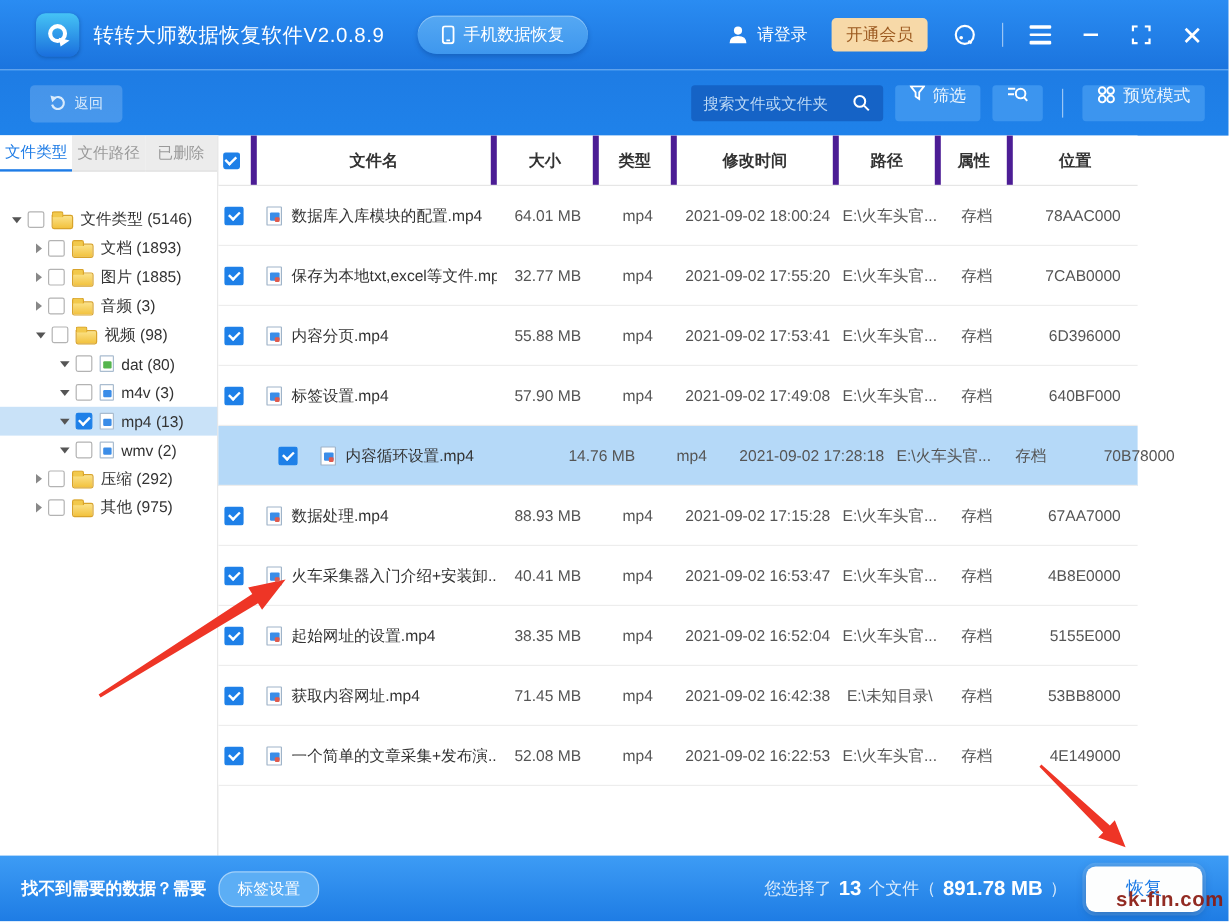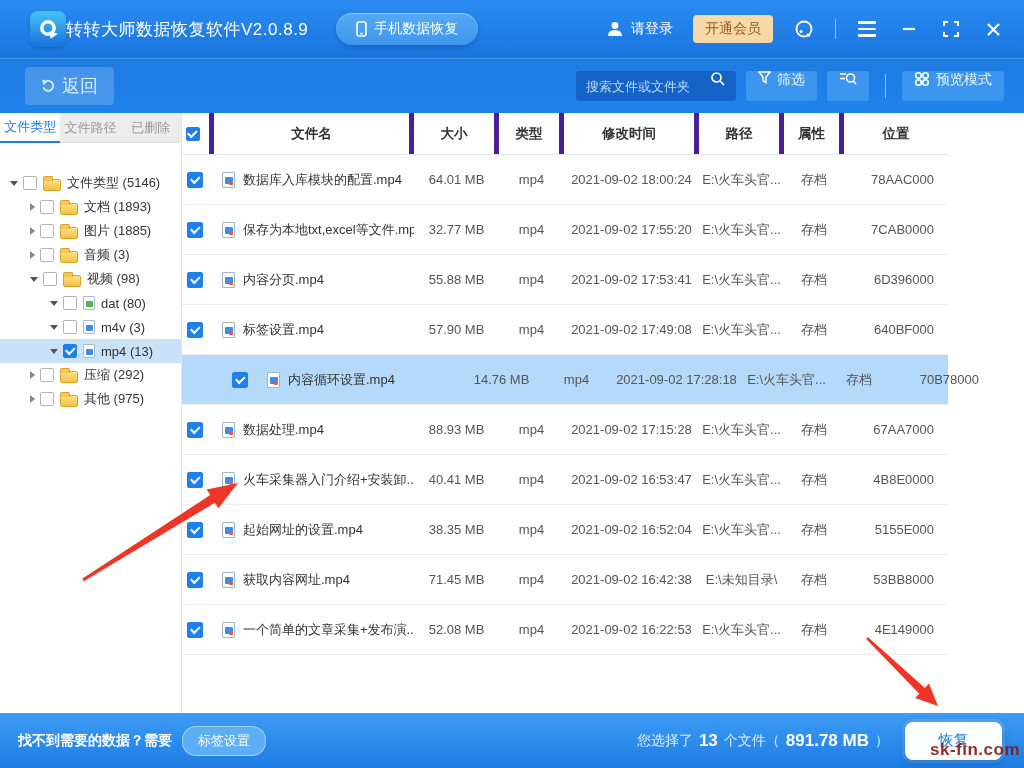--- a/index.html
+++ b/index.html
@@ -7,44 +7,44 @@
   body { font-family:"Liberation Sans", sans-serif; }
   .window { position:relative; width:1024px; height:768px; overflow:hidden; background:#fff; }
 
   
   .titlebar { position:absolute; left:0; top:0; width:1024px; height:58px;
     background:linear-gradient(180deg,#2a8cf2 0%,#1b74de 100%);
     display:flex; align-items:center; justify-content:space-between; padding:0 20px 0 30px; }
   .tb-left { display:flex; align-items:center; }
   .logo { width:36px; height:36px; border-radius:8px; background:linear-gradient(180deg,#45c3f5,#1a6fdd);
     display:flex; align-items:center; justify-content:center; box-shadow:0 1px 3px rgba(0,40,90,.3); }
-  .app-title { color:#fff; font-size:17px; letter-spacing:.5px; }
+  .app-title { color:#fff; font-size:17px; margin-left:12px; letter-spacing:.5px; }
   .phone-btn { margin-left:28px; display:flex; align-items:center; gap:7px; border:none; cursor:pointer;
     background:linear-gradient(180deg,#55a8f3,#3e97ee); color:#fff; font-size:14px;
     padding:7px 20px; border-radius:17px; box-shadow:0 2px 4px rgba(0,40,100,.28), inset 0 1px 0 rgba(255,255,255,.35);
     font-family:"Liberation Sans", sans-serif; }
   .tb-right { display:flex; align-items:center; gap:20px; }
   .login { display:flex; align-items:center; gap:7px; color:#fff; font-size:14px; cursor:pointer; }
   .vip-btn { border:none; cursor:pointer; background:#f7d9a8; color:#9c5a20; font-size:14px;
     padding:5px 12px; border-radius:4px; font-family:"Liberation Sans", sans-serif; }
   .v-div { width:1px; height:20px; background:rgba(255,255,255,.55); }
   .win-ic { display:flex; align-items:center; justify-content:center; width:22px; height:22px; cursor:pointer; }
   .bars { display:flex; flex-direction:column; gap:4px; }
   .bars span { display:block; width:18px; height:2.5px; background:#fff; border-radius:1px; }
 
   
   .toolbar { position:absolute; left:0; top:58px; width:1024px; height:55px;
     background:linear-gradient(180deg,#1e7ce4 0%,#1f82ea 100%);
     border-top:1px solid rgba(255,255,255,.15);
     display:flex; align-items:center; justify-content:space-between; padding:0 20px 0 25px; }
   .back-btn { display:flex; align-items:center; gap:7px; border:none; cursor:pointer;
-    background:rgba(255,255,255,.18); color:#d9ebfc; font-size:18px; padding:7px 16px; border-radius:4px;
+    background:rgba(255,255,255,.18); color:#d9ebfc; font-size:12px; padding:7px 16px; border-radius:4px;
     font-family:"Liberation Sans", sans-serif; }
   .toolbar-right { display:flex; align-items:center; gap:10px; }
-  .searchbox { display:flex; background:#1563c6; border-radius:3px; height:30px; width:160px; padding:0 10px; }
+  .searchbox { display:flex; align-items:center; background:#1563c6; border-radius:3px; height:30px; width:160px; padding:0 10px; }
   .searchbox input { flex:1; background:transparent; border:none; outline:none; color:#fff; font-size:13px; width:110px;
     font-family:"Liberation Sans", sans-serif; }
   .searchbox input::placeholder { color:#bcd9f5; }
   .tool-btn { display:flex; align-items:flex-start; gap:6px; border:none; cursor:pointer;
     background:#3c95ef; color:#eaf4fd; font-size:14px; height:30px; padding:0 12px; border-radius:3px;
     font-family:"Liberation Sans", sans-serif; }
   .tb-sep { width:1px; height:24px; background:rgba(255,255,255,.55); margin:0 6px; }
 
   
   .content { position:absolute; left:0; top:113px; width:948px; height:600px; display:flex; background:#fff; }
@@ -277,20 +277,26 @@
     <span class="cb"></span>
     <span class="ticon icon-media"></span>
     <span class="tlabel">m4v (3)</span>
   </div>
           <div class="tree-item lvl2 selected">
     <span class="expander exp-down"></span>
     <span class="cb checked"></span>
     <span class="ticon icon-media"></span>
     <span class="tlabel">mp4 (13)</span>
   </div>
+          <div class="tree-item lvl2">
+    <span class="expander exp-down"></span>
+    <span class="cb"></span>
+    <span class="ticon icon-media"></span>
+    <span class="tlabel">wmv (2)</span>
+  </div>
           <div class="tree-item lvl1">
     <span class="expander exp-right"></span>
     <span class="cb"></span>
     <span class="ticon icon-folder"></span>
     <span class="tlabel">压缩 (292)</span>
   </div>
           <div class="tree-item lvl1">
     <span class="expander exp-right"></span>
     <span class="cb"></span>
     <span class="ticon icon-folder"></span>

